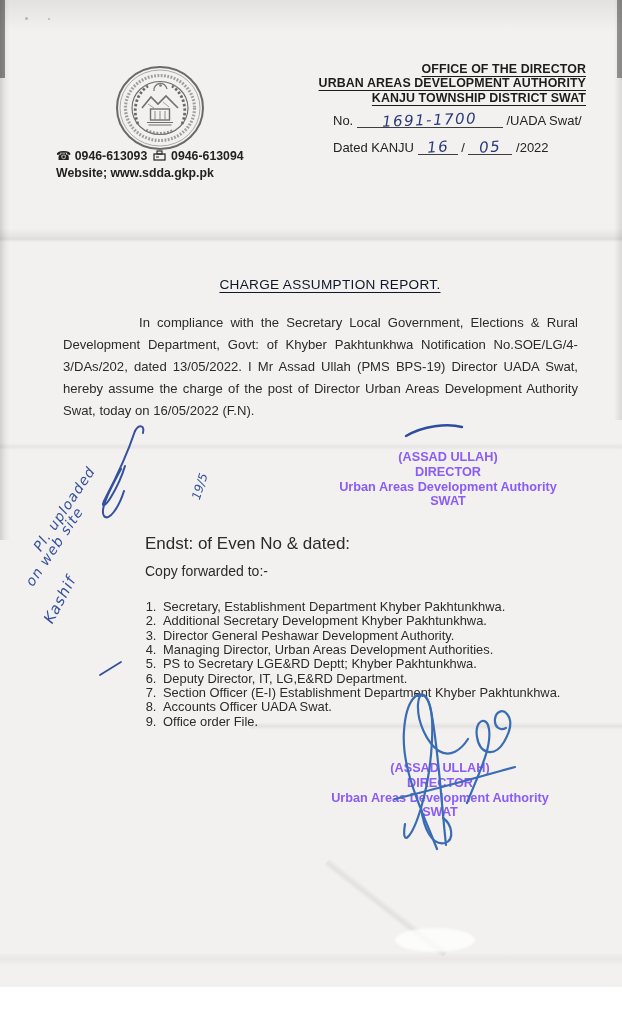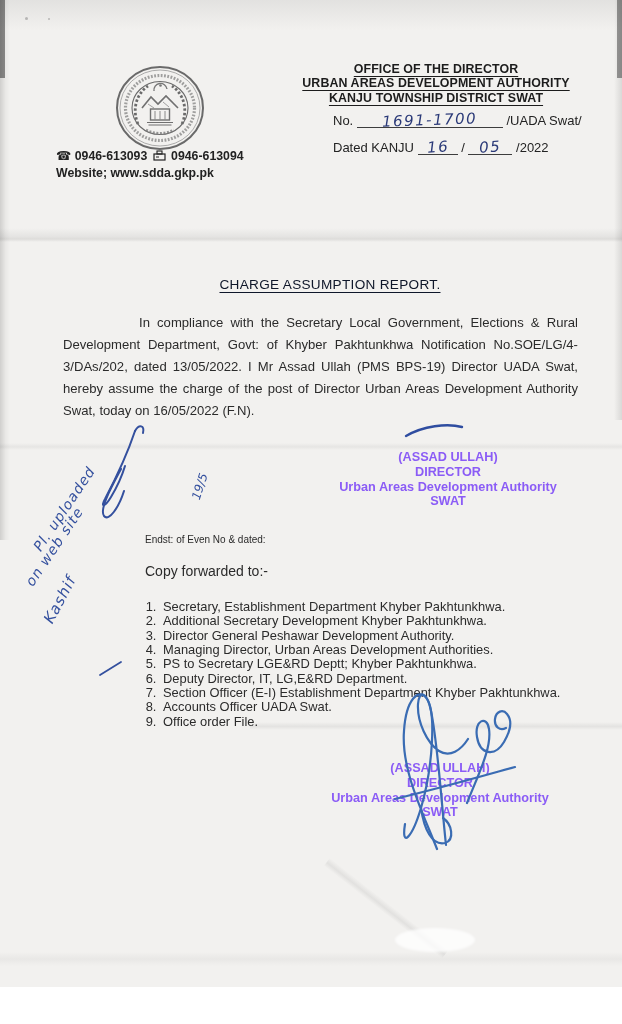--- a/index.html
+++ b/index.html
@@ -39,21 +39,21 @@
   .dot { position:absolute; border-radius:50%; background:rgba(60,60,60,0.30); }
   .dot1 { left:25px; top:17px; width:3px; height:3px; }
   .dot2 { left:48px; top:18px; width:2px; height:2px; }
 
   
   .seal { position:absolute; left:114px; top:64px; width:92px; height:88px; }
   .contact { position:absolute; left:56px; top:149px; width:224px; text-align:left;
     font-size:12.3px; font-weight:600; line-height:15.6px; color:#222222; }
   .contact .icon { font-weight:400; }
   .fax-svg { display:inline-block; vertical-align:-1px; margin:0 2px; }
-  .lh-right { position:absolute; left:286px; top:62px; width:300px; text-align:center;
+  .lh-right { position:absolute; left:286px; top:62px; width:300px; text-align:right;
     font-weight:bold; font-size:12.4px; line-height:14.4px; color:#1c1c1c; letter-spacing:0.1px; }
   .uline { text-decoration:underline; text-decoration-thickness:1.4px; text-underline-offset:2.5px; }
   .ref-line { position:absolute; left:333px; top:112px; font-size:13px; color:#232323; }
   .date-line { position:absolute; left:333px; top:139px; font-size:13px; color:#232323; }
   .fill { display:inline-block; border-bottom:1.3px solid #3d3d3d; height:15px;
     vertical-align:bottom; text-align:center; }
   .fill-ref { width:146px; }
   .fill-day { width:40px; }
   .fill-month { width:44px; }
   .hw { font-family:"DejaVu Sans", sans-serif; font-style:italic; color:#2b3a78;
@@ -63,21 +63,21 @@
 
   
   .doc-title { position:absolute; left:140px; top:277px; width:380px; text-align:center;
     font-weight:normal; font-size:13.6px; letter-spacing:0.3px; color:#0f172a; }
   .body-par { position:absolute; left:63px; top:312px; width:515px; font-size:13.1px;
     line-height:21.9px; text-align:justify; text-indent:76px; color:#2b2b2b; }
   .sig { position:absolute; width:260px; text-align:center; font-weight:bold;
     font-size:12.7px; line-height:14.8px; color:#8b5cf6; }
   .sig1 { left:318px; top:450px; }
   .sig2 { left:310px; top:761px; }
-  .endst { position:absolute; left:145px; top:534px; font-size:10px; color:#2b2b2b; }
+  .endst { position:absolute; left:145px; top:534px; font-size:17px; color:#2b2b2b; }
   .copy-label { position:absolute; left:145px; top:563px; font-size:14px; color:#2b2b2b; }
   .copy-list { position:absolute; left:129px; top:590px; width:450px; margin:10px;
     padding-left:21px; font-size:12.9px; line-height:14.35px; color:#2b2b2b; }
   .copy-list li { padding-left:3px; }
 
   
   .mn { position:absolute; font-family:"DejaVu Sans", sans-serif; font-style:italic;
     color:#34509e; white-space:nowrap; transform-origin:left top; }
   .mn1 { left:30px; top:545px; font-size:14px; letter-spacing:1px; transform:rotate(-56deg); }
   .mn2 { left:22px; top:580px; font-size:14px; letter-spacing:1px; transform:rotate(-56deg); }

